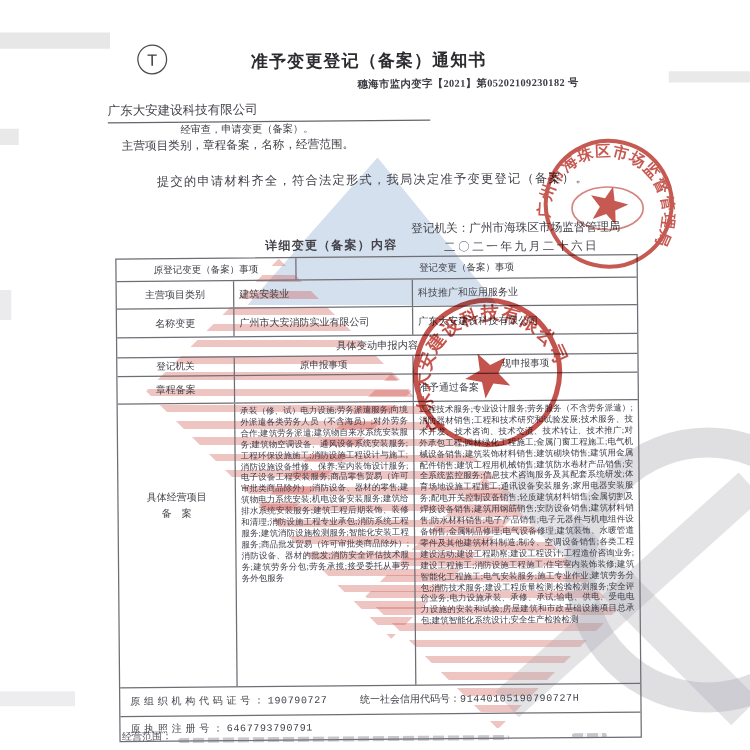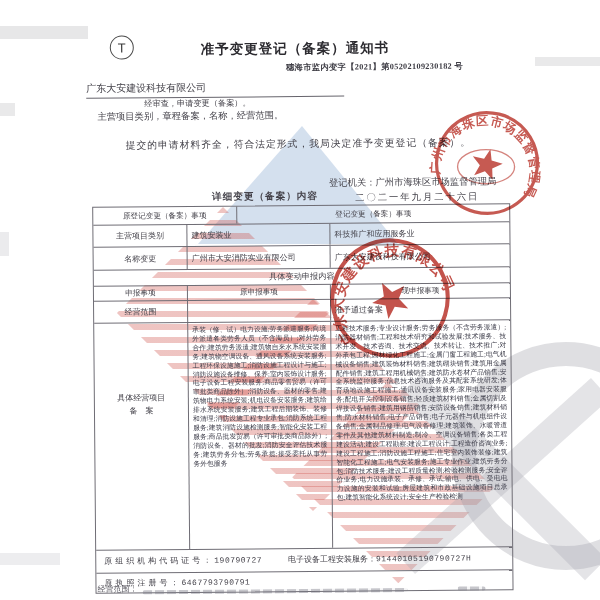--- a/index.html
+++ b/index.html
@@ -122,37 +122,37 @@
     </div>
     <div class="tr row-s h22">
       <div class="td c1 cent">名称变更</div>
       <div class="td c2" style="display:flex;align-items:center;">广州市大安消防实业有限公司</div>
       <div class="td c3" style="display:flex;align-items:center;">广东大安建设科技有限公司</div>
     </div>
     <div class="tr h14">
       <div class="band" style="width:100%;">具体变动申报内容</div>
     </div>
     <div class="tr hrow h13">
-      <div class="td c1 cent h13">申报事项</div>
+      <div class="td c1 cent h13">登记机关</div>
       <div class="td c2 cent h13">原申报事项</div>
       <div class="td c3 cent h13">现申报事项</div>
     </div>
     <div class="tr row-s h21">
-      <div class="td c1 cent">经营范围</div>
+      <div class="td c1 cent">章程备案</div>
       <div class="td c2"></div>
       <div class="td c3" style="display:flex;align-items:center;">准予通过备案</div>
     </div>
     <div class="tr h226">
       <div class="td c1 biglabel">具体经营项目
 备　案</div>
       <div class="td c2 dense">承装（修、试）电力设施;劳务派遣服务;向境外派遣各类劳务人员（不含海员）;对外劳务合作;建筑劳务派遣;建筑物自来水系统安装服务;建筑物空调设备、通风设备系统安装服务;工程环保设施施工;消防设施工程设计与施工;消防设施设备维修、保养;室内装饰设计服务;电子设备工程安装服务;商品零售贸易（许可审批类商品除外）;消防设备、器材的零售;建筑物电力系统安装;机电设备安装服务;建筑给排水系统安装服务;建筑工程后期装饰、装修和清理;消防设施工程专业承包;消防系统工程服务;建筑消防设施检测服务;智能化安装工程服务;商品批发贸易（许可审批类商品除外）;消防设备、器材的批发;消防安全评估技术服务;建筑劳务分包;劳务承揽;接受委托从事劳务外包服务</div>
       <div class="td c3 dense">工程技术服务;专业设计服务;劳务服务（不含劳务派遣）;消防器材销售;工程和技术研究和试验发展;技术服务、技术开发、技术咨询、技术交流、技术转让、技术推广;对外承包工程;园林绿化工程施工;金属门窗工程施工;电气机械设备销售;建筑装饰材料销售;建筑砌块销售;建筑用金属配件销售;建筑工程用机械销售;建筑防水卷材产品销售;安全系统监控服务;信息技术咨询服务及其配套系统研发;体育场地设施工程施工;通讯设备安装服务;家用电器安装服务;配电开关控制设备销售;轻质建筑材料销售;金属切割及焊接设备销售;建筑用钢筋销售;安防设备销售;建筑材料销售;防水材料销售;电子产品销售;电子元器件与机电组件设备销售;金属制品修理;电气设备修理;建筑装饰、水暖管道零件及其他建筑材料制造;制冷、空调设备销售;各类工程建设活动;建设工程勘察;建设工程设计;工程造价咨询业务;建设工程施工;消防设施工程施工;住宅室内装饰装修;建筑智能化工程施工;电气安装服务;施工专业作业;建筑劳务分包;消防技术服务;建设工程质量检测;检验检测服务;安全评价业务;电力设施承装、承修、承试;输电、供电、受电电力设施的安装和试验;房屋建筑和市政基础设施项目总承包;建筑智能化系统设计;安全生产检验检测</div>
     </div>
     <div class="tr coderow">
-      <span class="grp1"><span class="sp">原组织机构代码证号：</span><span class="codeval">190790727</span></span><span class="grp2"><span>电子设备工程安装服务：</span><span class="codeval">91440105190790727H</span></span>
+      <span class="grp1"><span class="sp">原组织机构代码证号：</span><span class="codeval">190790727</span></span><span class="grp2"><span>统一社会信用代码号：</span><span class="codeval">91440105190790727H</span></span>
     </div>
     <div class="tr licrow">
       <span class="sp">原执照注册号：</span><span class="codeval">6467793790791</span>
     </div>
   </div>
 
   <div class="abs notice">经营范围：</div>
   <div class="blurline" style="left:140px;top:589px;width:265px;"></div>
   <div class="blurline" style="left:455px;top:588px;width:28px;"></div>
 </div>

